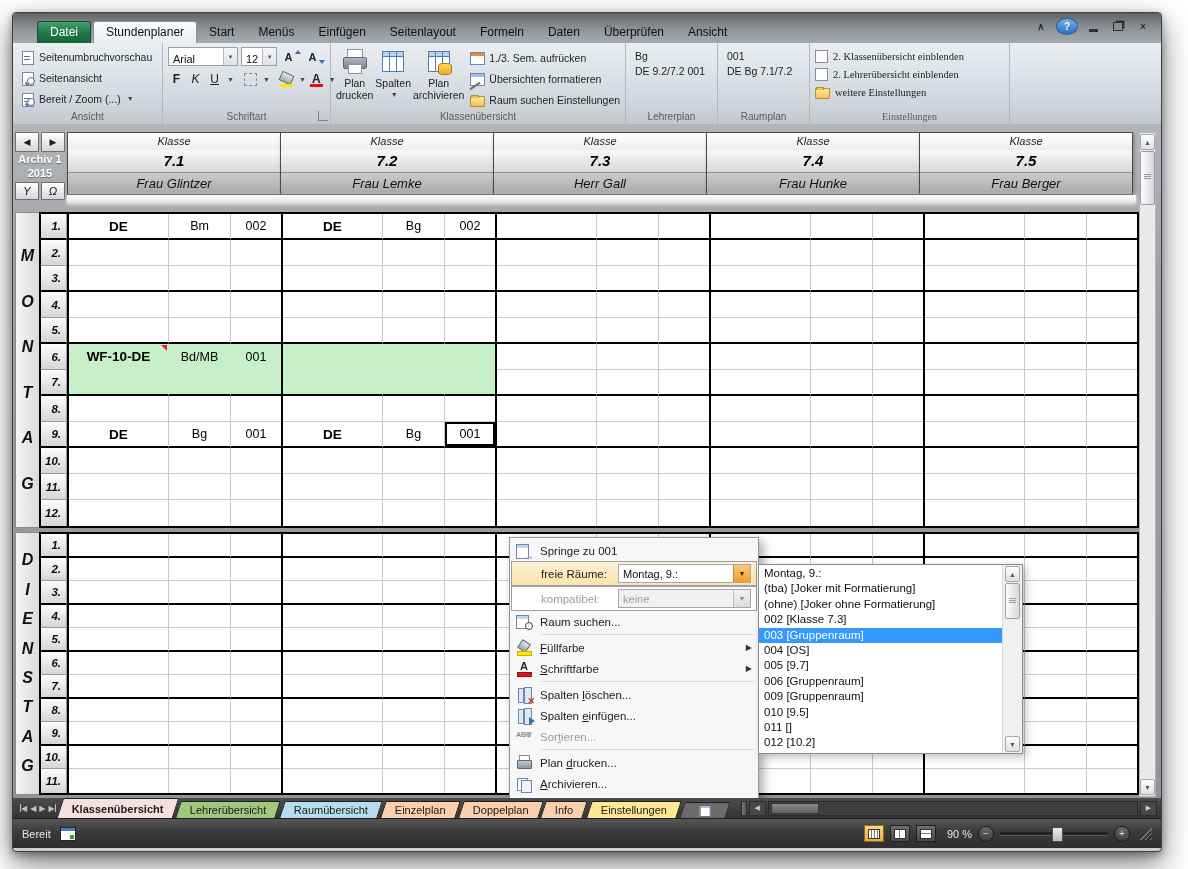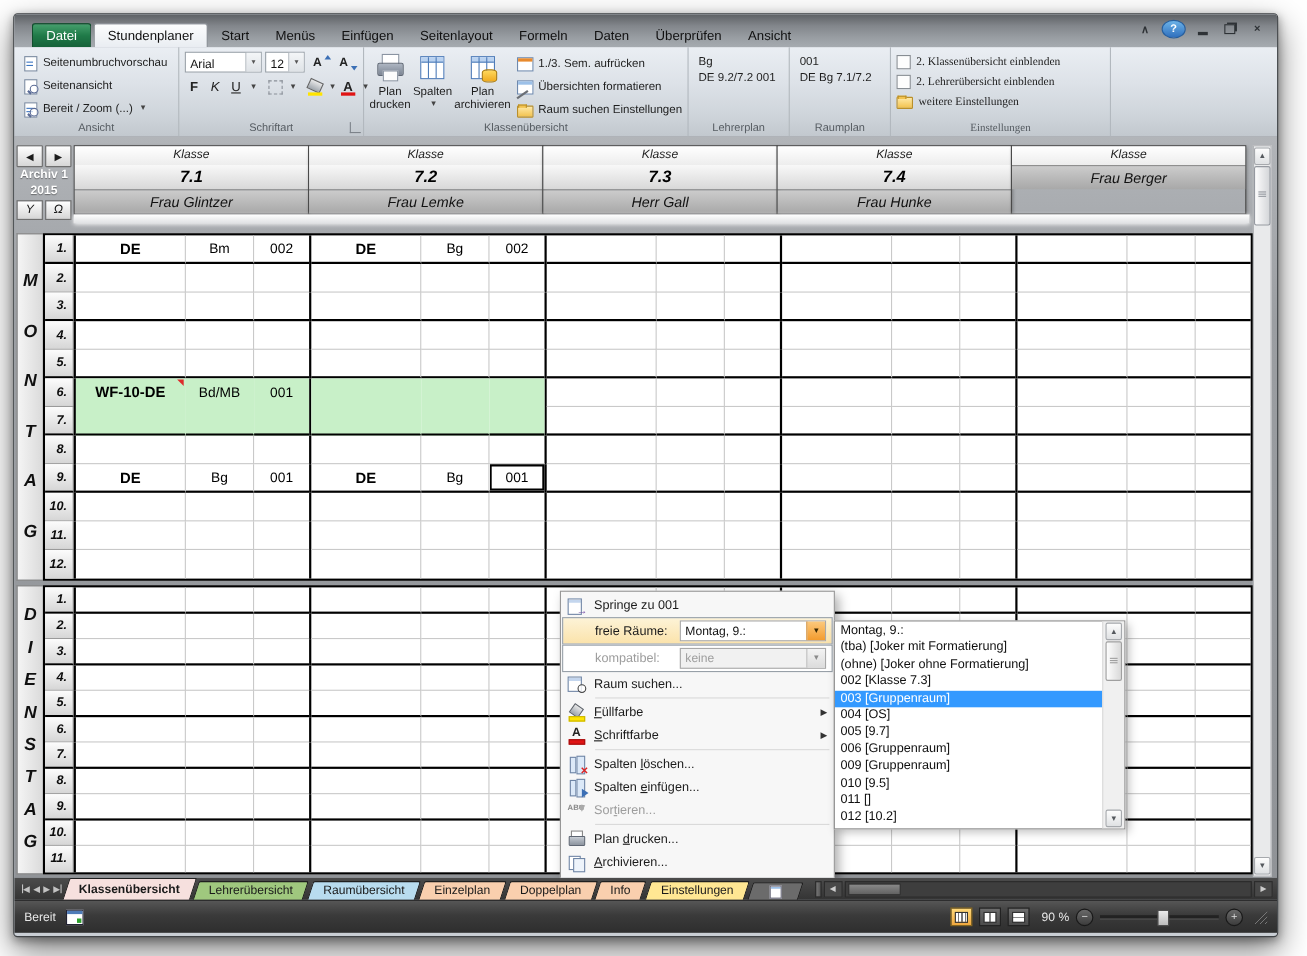--- a/index.html
+++ b/index.html
@@ -4,21 +4,21 @@
 <style>
   html,body{margin:0;padding:0;background:#fff;}
   .page{position:relative;width:1188px;height:869px;background:#fff;overflow:hidden;
         font-family:"Liberation Sans",sans-serif;-webkit-font-smoothing:antialiased;}
   .win{position:absolute;left:12px;top:12px;width:1148px;height:838px;background:#c9ced4;
        border:1px solid #3f4245;border-radius:4px;overflow:hidden;
        box-shadow:0 12px 30px rgba(0,0,0,.5),0 3px 9px rgba(0,0,0,.35);}
 
   
   .tabstrip{position:absolute;left:0;top:0;right:0;height:30px;display:flex;align-items:flex-end;
-            padding-left:16px;background:linear-gradient(180deg,#5d6064 0%,#82868b 35%,#989da2 70%,#a6abb0 100%);}
+            padding-left:24px;background:linear-gradient(180deg,#5d6064 0%,#82868b 35%,#989da2 70%,#a6abb0 100%);}
   .rtab{height:21px;line-height:21px;padding:0 12px;font-size:12px;color:#101010;white-space:nowrap;cursor:default;}
   .rtab-file{background:linear-gradient(#46a06d,#1f7a48 50%,#166139);color:#fff;border:1px solid #114d2d;border-bottom:none;
              border-radius:3px 3px 0 0;margin-right:2px;}
   .rtab-active{background:linear-gradient(#fcfdfe,#e9edf2);border:1px solid #8d9298;border-bottom:none;
                border-radius:3px 3px 0 0;}
   .winbtns{position:absolute;right:8px;top:5px;display:flex;gap:5px;align-items:center;}
   .wbtn{min-width:20px;height:15px;display:flex;align-items:center;justify-content:center;
         color:#2e3236;font-size:10px;font-weight:bold;}
   .wbtn-help{width:15px;height:15px;border-radius:50%;background:linear-gradient(#6db3e8,#2f6fbd);color:#fff;
              font-size:10px;border:1px solid #275f9e;}
@@ -465,20 +465,21 @@
             <div class="hband hb2">7.3</div>
             <div class="hband hb3">Herr Gall</div>
           </div>
           <div class="hcol">
             <div class="hband hb1">Klasse</div>
             <div class="hband hb2">7.4</div>
             <div class="hband hb3">Frau Hunke</div>
           </div>
           <div class="hcol">
             <div class="hband hb1">Klasse</div>
+            <div class="hband hb2">7.5</div>
             <div class="hband hb3">Frau Berger</div>
           </div>
         </div>
       <div class="hshadow"></div>
 
       <div class="grid" id="gridC">
           <div class="dayblock">
             <div class="daycell">
               <span class="dletter">M</span>
               <span class="dletter">O</span>

